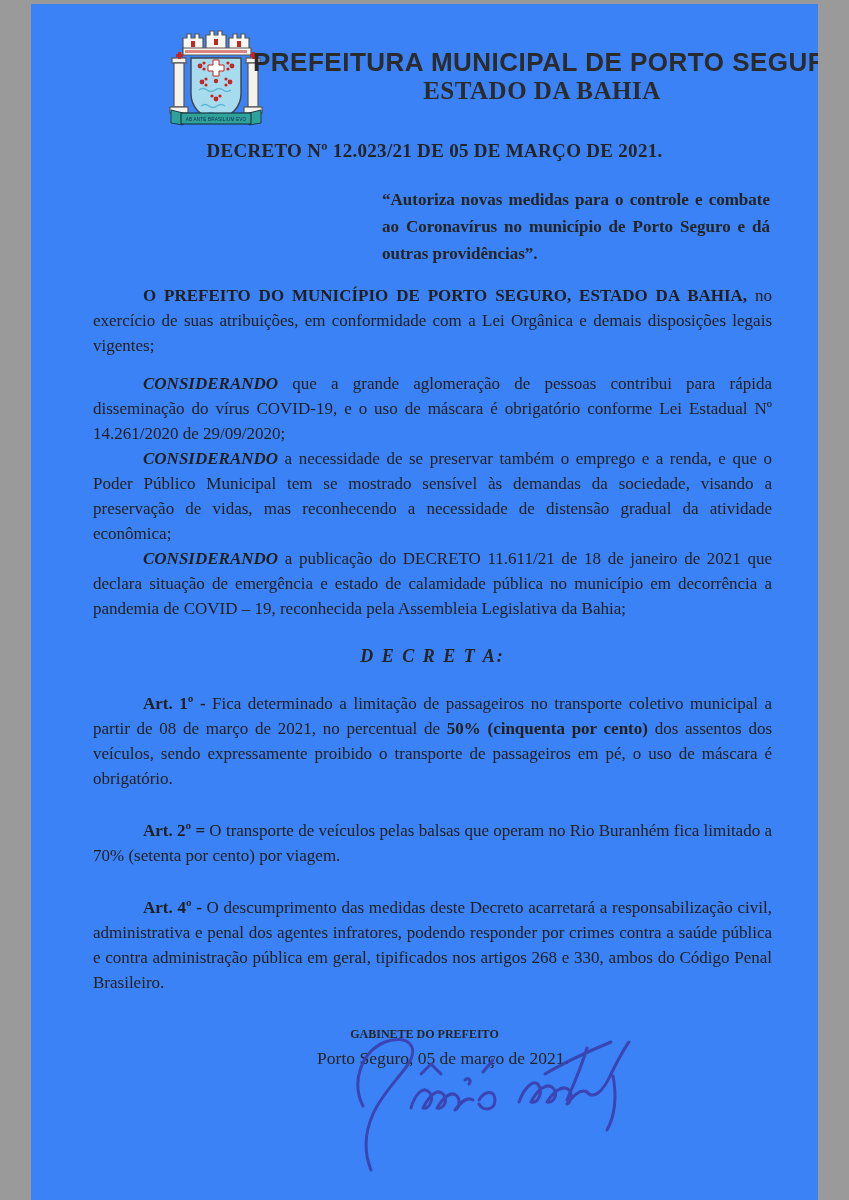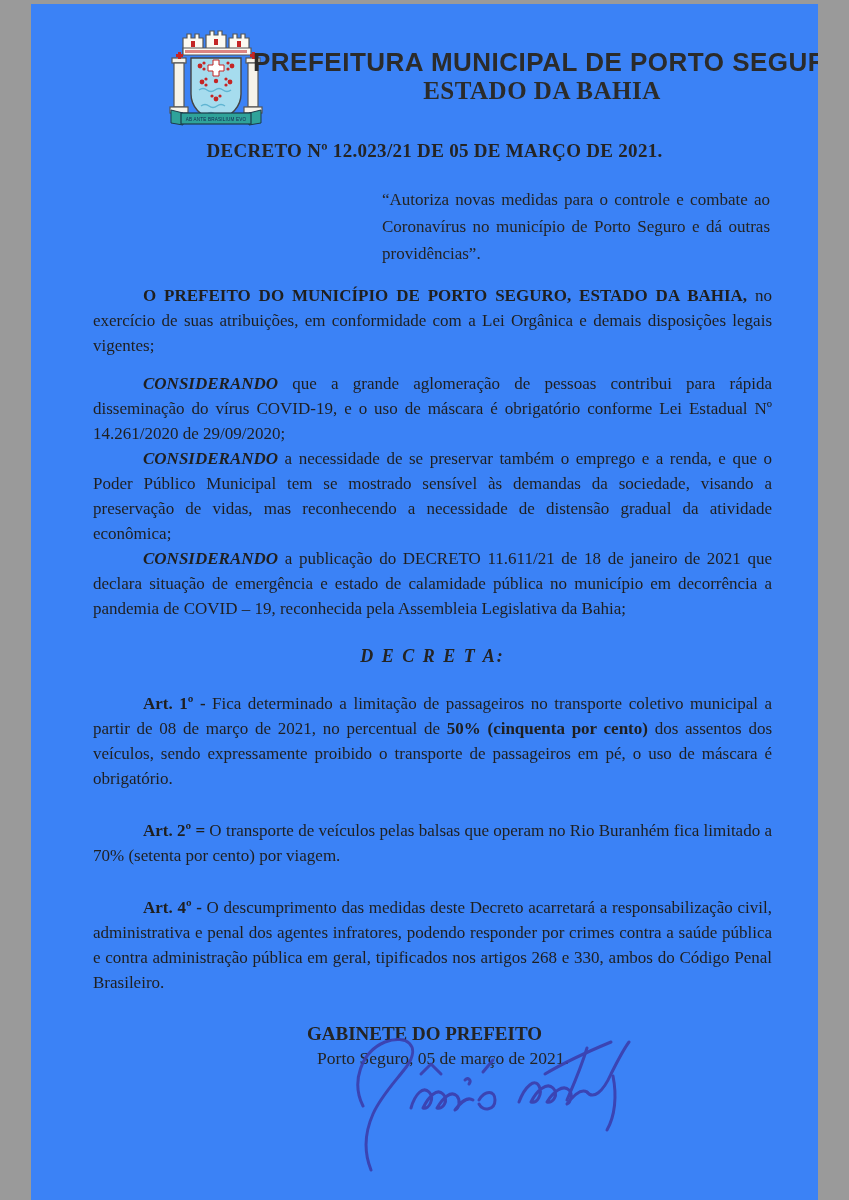--- a/index.html
+++ b/index.html
@@ -26,39 +26,39 @@
     font-weight:bold;font-size:25px;letter-spacing:.5px;
     color:#2b2b2b;line-height:26px;margin-top:2px;
   }
   
   .decree-title{
     margin-top:12px;text-align:center;transform:translateX(10px);
     font-weight:bold;font-size:19px;letter-spacing:.3px;color:#242424;
   }
   .quote{
     margin:24px 48px 0 auto;width:388px;
-    font-weight:normal;font-size:17px;line-height:27px;
+    font-weight:bold;font-size:17px;line-height:27px;
     text-align:justify;color:#242424;
   }
   .body-text{margin:16px 46px 0 62px;}
   .para{
     font-size:17px;line-height:25px;text-align:justify;
     text-indent:50px;margin:0;color:#1f1f1f;
   }
   .para.gap-after{margin-bottom:13px;}
   .lead-bold{font-weight:bold;}
   .lead-bold-italic{font-weight:bold;font-style:italic;}
   .decreta{
     text-align:center;font-weight:bold;font-size:18px;
     letter-spacing:2px;margin:25px 0 24px 0;color:#242424;font-style:italic;
   }
   .article{margin-bottom:27px;}
   
   .closing{text-align:center;margin-top:6px;}
-  .gabinete{font-weight:bold;font-size:19px;line-height:24px;color:#242424;}
+  .gabinete{font-weight:bold;font-size:12px;line-height:24px;color:#242424;}
   .date-line{font-size:17.5px;line-height:24px;color:#242424;padding-left:37px;}
   .signature-svg{position:absolute;left:262px;top:1018px;width:340px;height:150px;pointer-events:none;}
 </style>
 </head>
 <body>
 
 <div class="page">
 
   <div class="header">
     <svg class="crest" viewBox="0 0 94 96" aria-hidden="true">

